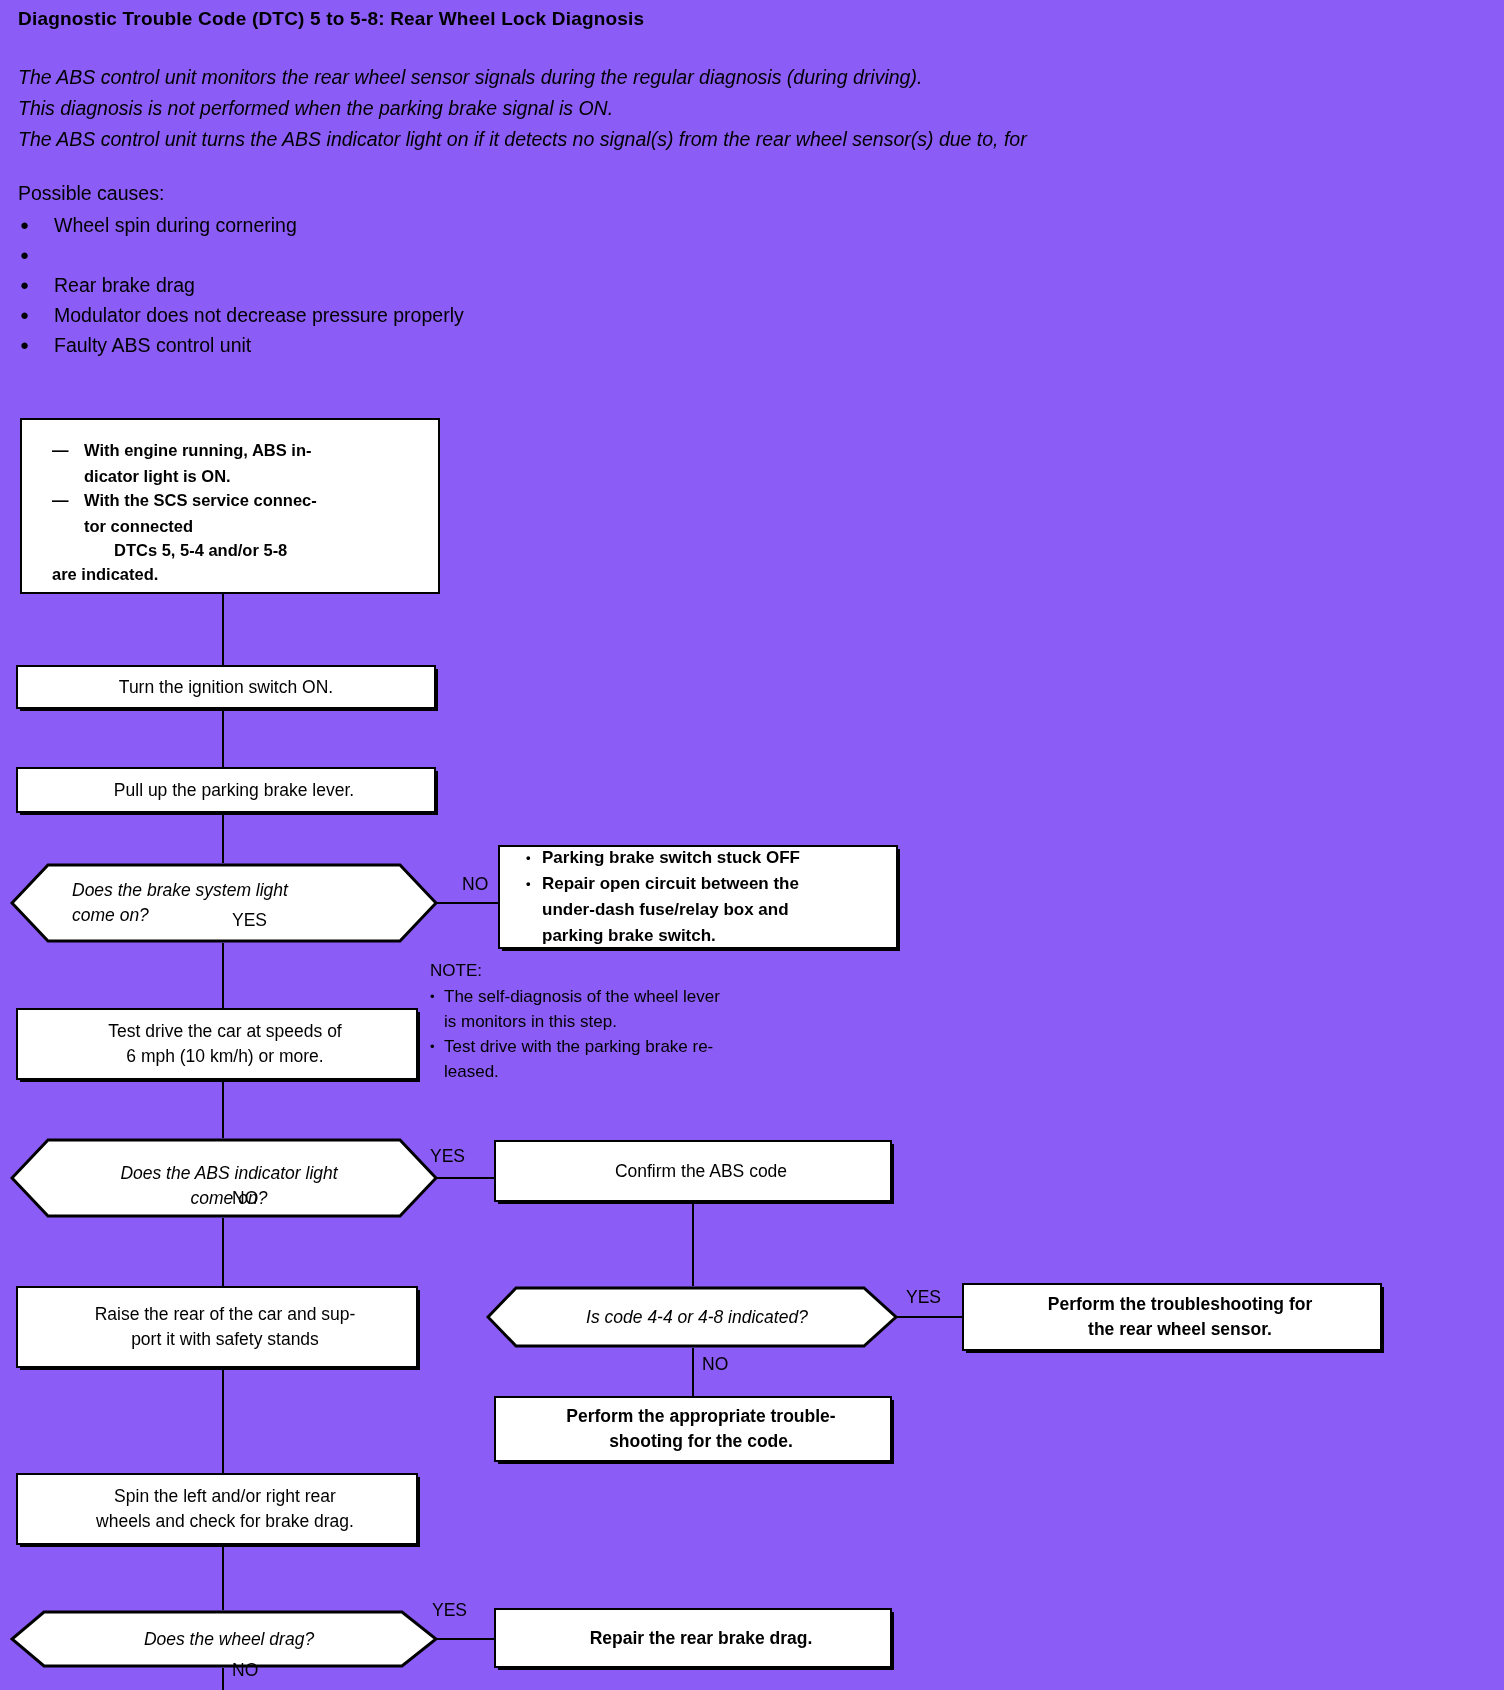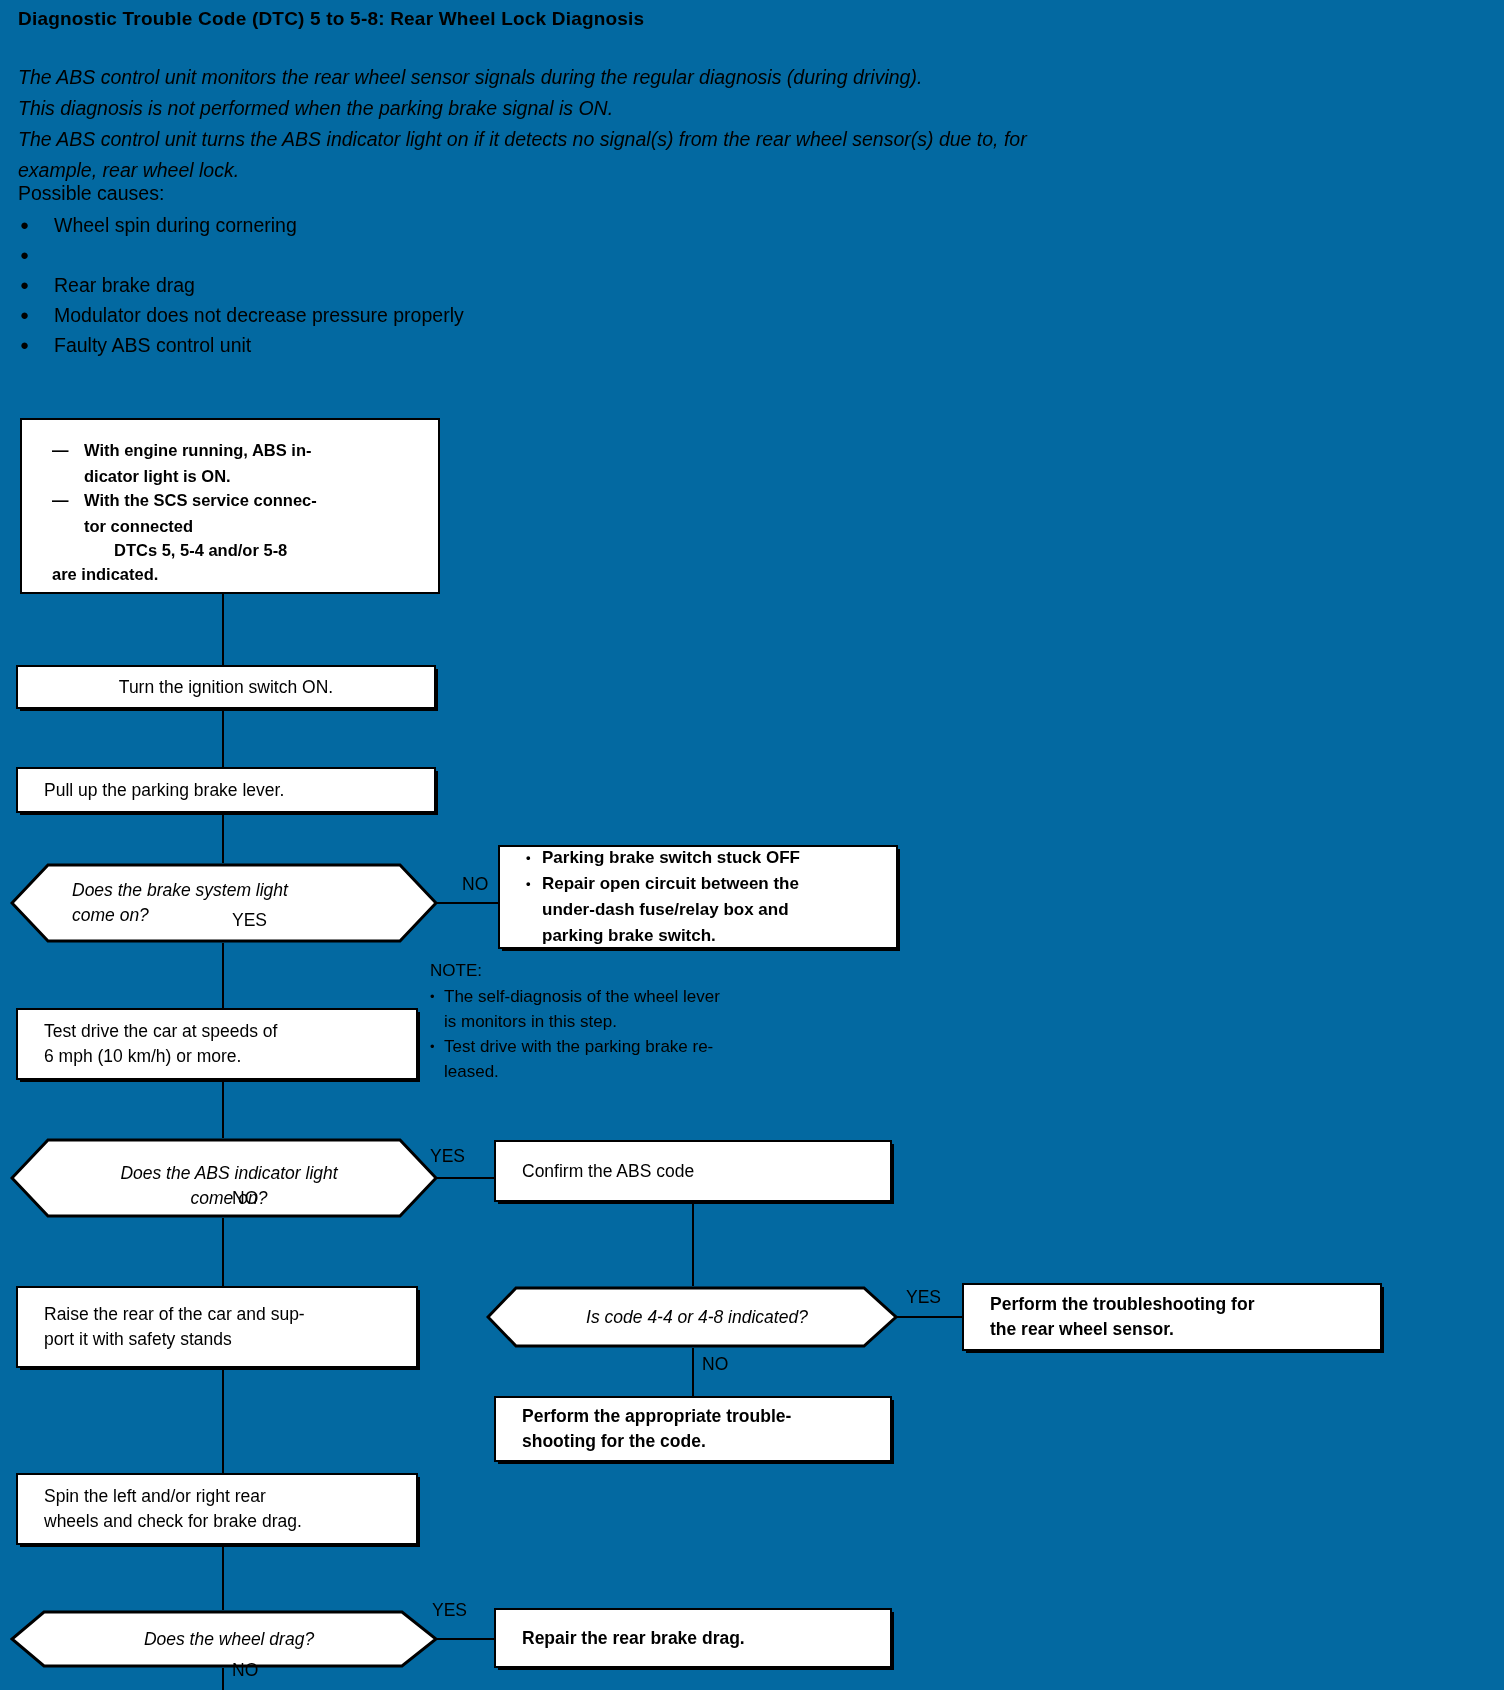--- a/index.html
+++ b/index.html
@@ -8,21 +8,21 @@
     background: #ffffff;
   }
   body {
     font-family: "Liberation Sans", sans-serif;
     color: #000000;
   }
   #page {
     position: relative;
     width: 1504px;
     height: 1690px;
-    background: #0369a1;
+    background: #8b5cf6;
     overflow: hidden;
   }
 
   
   .doc-title {
     position: absolute;
     left: 18px;
     top: 8px;
     font-size: 19px;
     font-weight: bold;
@@ -81,20 +81,21 @@
     box-shadow: 3px 3px 0 -1px #000000;
   }
   .box .txt {
     position: absolute;
     left: 26px;
     right: 10px;
     top: 50%;
     transform: translateY(-50%);
     font-size: 17.5px;
     line-height: 25px;
+    text-align: center;
   }
   .box.center .txt {
     left: 0;
     right: 0;
     text-align: center;
   }
   .box.bold .txt {
     font-weight: bold;
   }
 
@@ -228,21 +229,20 @@
 <body>
 
 <div id="page">
 
   <div class="doc-title">Diagnostic Trouble Code (DTC) 5 to 5-8: Rear Wheel Lock Diagnosis</div>
 
   <div class="prose">
     <p>The ABS control unit monitors the rear wheel sensor signals during the regular diagnosis (during driving).</p>
     <p>This diagnosis is not performed when the parking brake signal is ON.</p>
     <p>The ABS control unit turns the ABS indicator light on if it detects no signal(s) from the rear wheel sensor(s) due to, for</p>
-    <p>example, rear wheel lock.</p>
   </div>
 
   <div class="causes-label">Possible causes:</div>
 
   <ul class="causes">
     <li>
       <span class="bullet">●</span>
       <span>Wheel spin during cornering</span>
     </li>
     <li>

